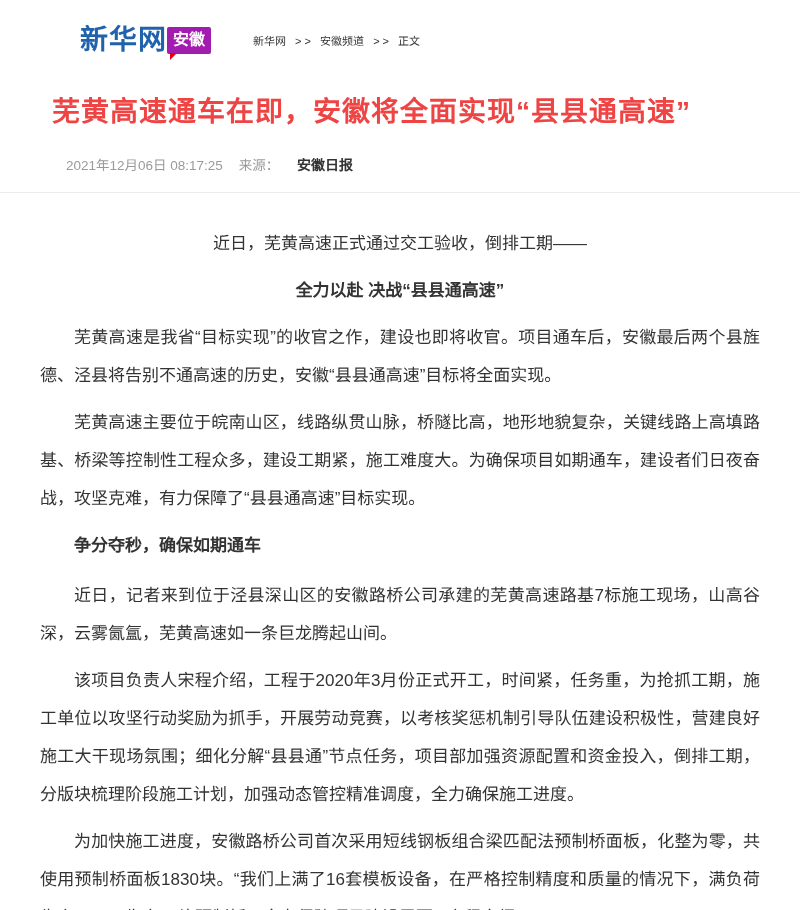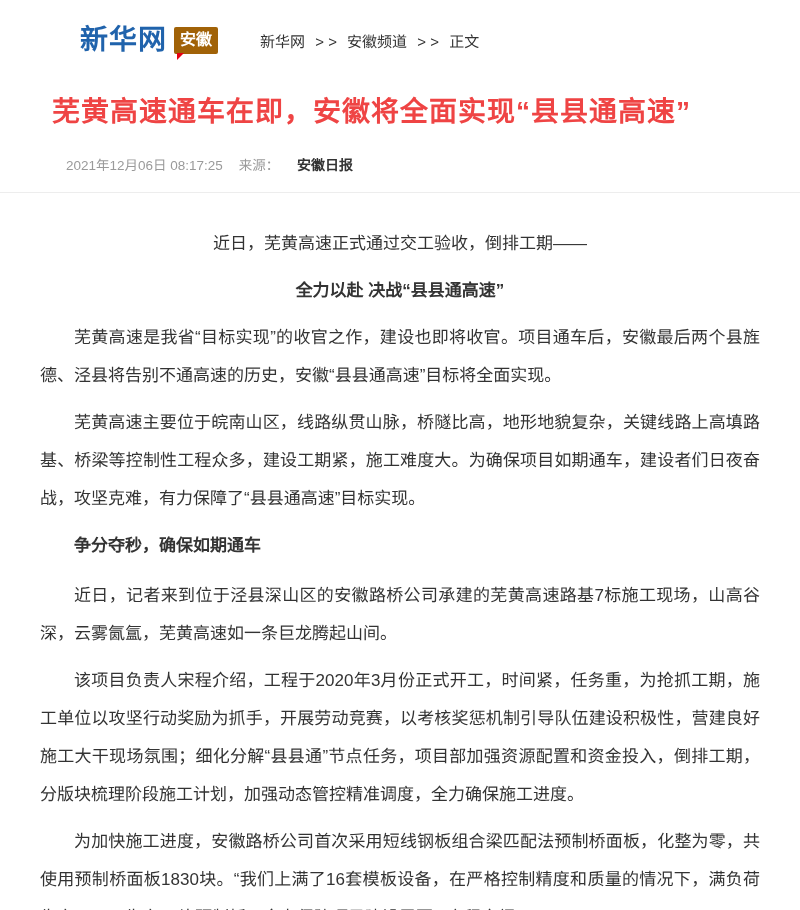--- a/index.html
+++ b/index.html
@@ -29,42 +29,41 @@
   }
   .logo-text {
     font-size: 28px;
     font-weight: 900;
     color: #2063ac;
     letter-spacing: 1px;
     line-height: 1;
   }
   .logo-badge {
     position: relative;
-    margin-left: 7px;
-    background: #a16207;
+    background: #a21caf;
     color: #ffffff;
     font-size: 16px;
     font-weight: 700;
     line-height: 1;
     padding: 5px 6px 6px;
     border-radius: 2px;
   }
   .logo-badge::after {
     content: "";
     position: absolute;
     left: 3px;
     bottom: -6px;
     width: 0;
     height: 0;
     border-left: 7px solid #e60012;
     border-bottom: 7px solid transparent;
   }
   .breadcrumb {
     margin-left: 42px;
-    font-size: 15px;
+    font-size: 11px;
     color: #333333;
     white-space: nowrap;
   }
   .crumb {
     color: #333333;
     text-decoration: none;
     cursor: pointer;
   }
   .crumb-sep {
     color: #333333;

